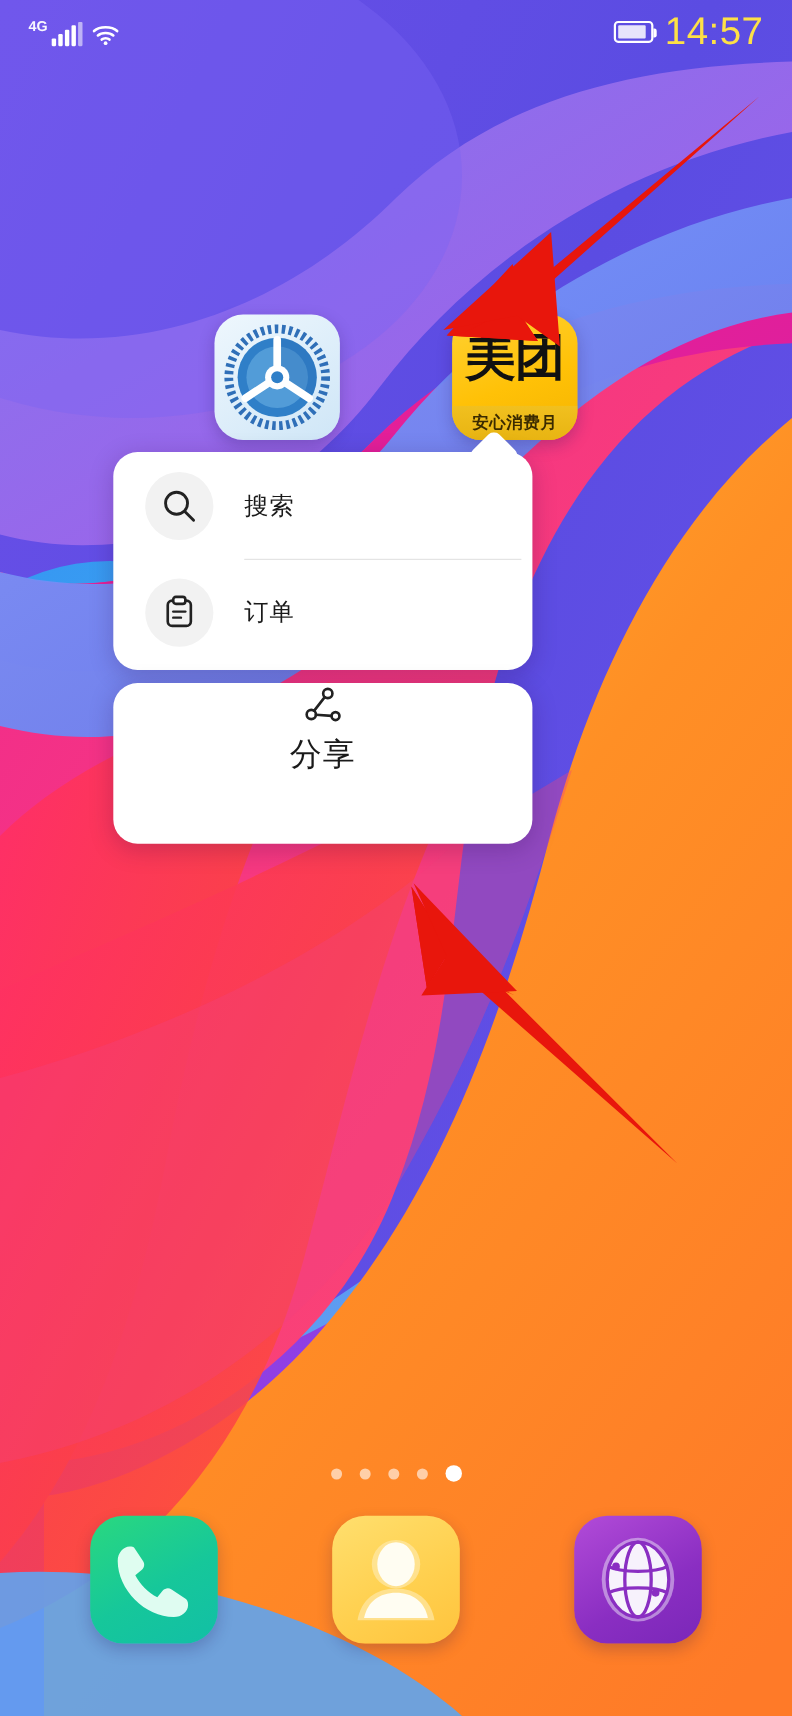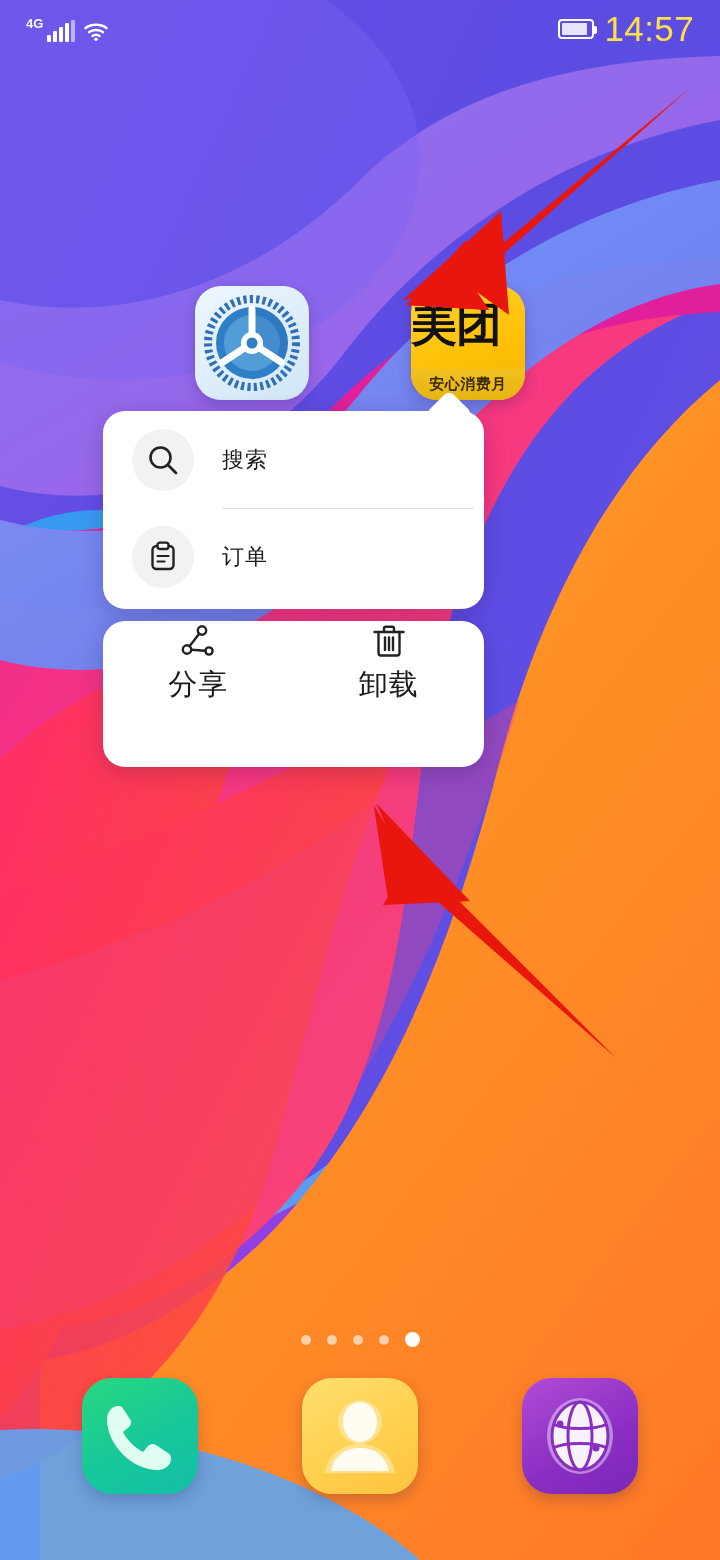--- a/index.html
+++ b/index.html
@@ -43,21 +43,21 @@
   }
   .app-cell { width:160px; display:flex; flex-direction:column; align-items:center; }
   .app-icon { width:114px; height:114px; border-radius:26px; position:relative; overflow:hidden;
               box-shadow:0 5px 14px rgba(40,20,90,.25); }
   .app-label { margin-top:10px; font-size:21px; color:#fff; text-shadow:0 1px 3px rgba(0,0,0,.4); }
 
   
   .ic-settings { background:linear-gradient(145deg,#eef7fd 0%,#cfe6f7 100%); }
   
   .ic-meituan { background:linear-gradient(160deg,#ffd233 0%,#ffc107 55%,#f5b400 100%); }
-  .mt-text { position:absolute; top:8px; left:0; right:0; text-align:left;
+  .mt-text { position:absolute; top:8px; left:0; right:0; text-align:center;
              font-size:46px; font-weight:700; color:#111; letter-spacing:-1px;
              font-family:Liberation Mono, monospace; }
   .mt-banner { position:absolute; bottom:0; left:0; right:0; height:31px;
                background:linear-gradient(180deg,#f1c01f 0%,#e8b412 100%);
                display:flex; align-items:center; justify-content:center;
                font-size:15px; color:#3a2a00; font-weight:700; letter-spacing:.5px; }
 
   
   #shortcut-menu {
     position:absolute; left:103px; top:411px; width:381px; z-index:30;
@@ -299,35 +299,20 @@
             <circle cx="9" cy="28.5" r="4.2"></circle>
             <circle cx="31" cy="30" r="3.6"></circle>
             <line x1="21.2" y1="12.8" x2="11.5" y2="25.2" stroke-linecap="round"></line>
             <line x1="13.2" y1="28.8" x2="27.4" y2="29.8" stroke-linecap="round"></line>
           </g>
         </svg>
       </span>
       <span class="action-label">分享</span>
     </div>
 
-    <div class="action-item">
-      <span>
-        <svg viewBox="0 0 40 40" width="40" height="40">
-          <g fill="none" stroke="#222" stroke-width="2.4" stroke-linecap="round">
-            <line x1="5.5" y1="11" x2="34.5" y2="11"></line>
-            <path d="M15 11 V7.5 A1.8 1.8 0 0 1 16.8 5.7 H23.2 A1.8 1.8 0 0 1 25 7.5 V11"></path>
-            <path d="M9.5 11 V32 A2.5 2.5 0 0 0 12 34.5 H28 A2.5 2.5 0 0 0 30.5 32 V11"></path>
-            <line x1="16" y1="16.5" x2="16" y2="29"></line>
-            <line x1="20" y1="16.5" x2="20" y2="29"></line>
-            <line x1="24" y1="16.5" x2="24" y2="29"></line>
-          </g>
-        </svg>
-      </span>
-      <span class="action-label">卸载</span>
-    </div>
 
   </div>
 </div>
 
 <div id="arrows">
   <svg viewBox="0 0 720 1560" width="720" height="1560">
 
     <g>
       <polygon fill="#e8160c" points="690,88 473,268 466,240 406,305 489,310 471,283"></polygon>
       <polygon fill="#e8160c" points="406,305 489,310 471,283 496,216 500,262 423,302"></polygon>

